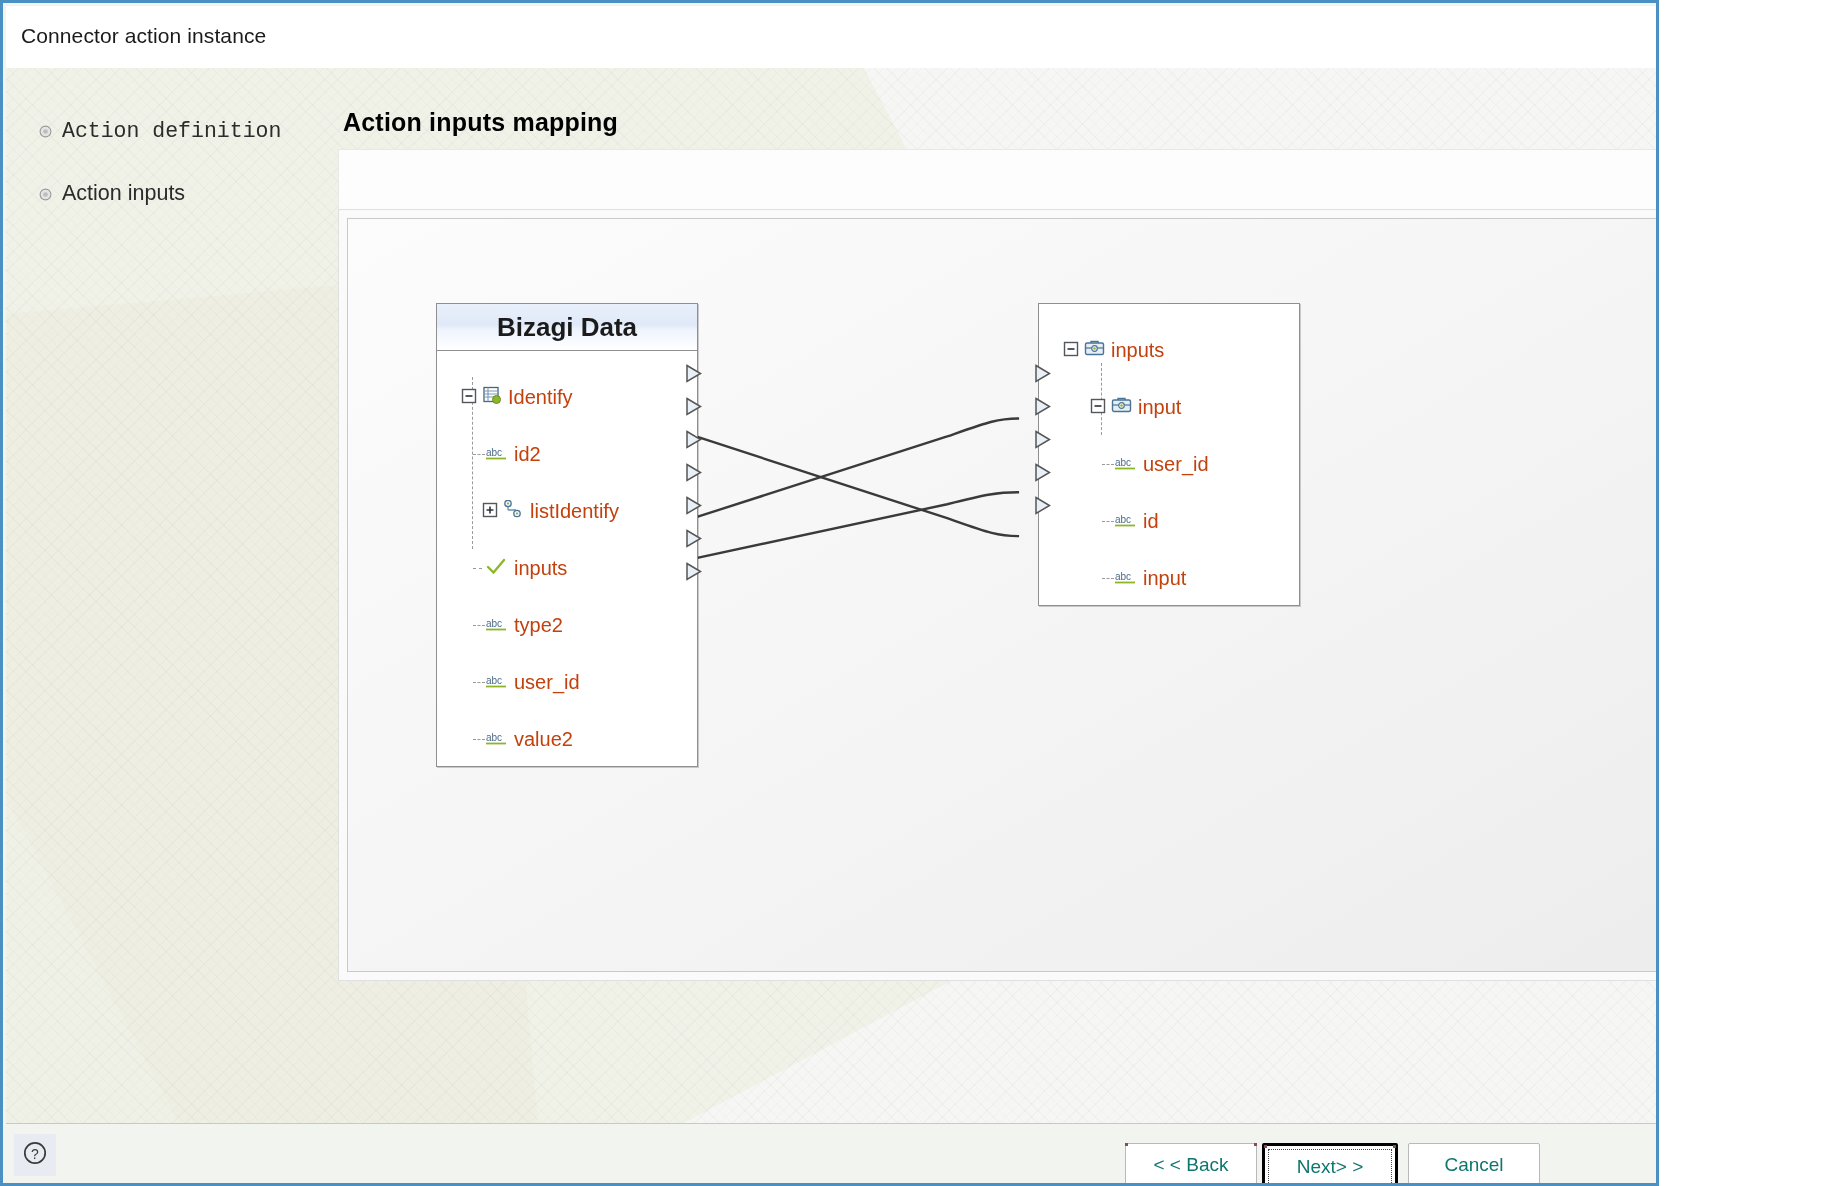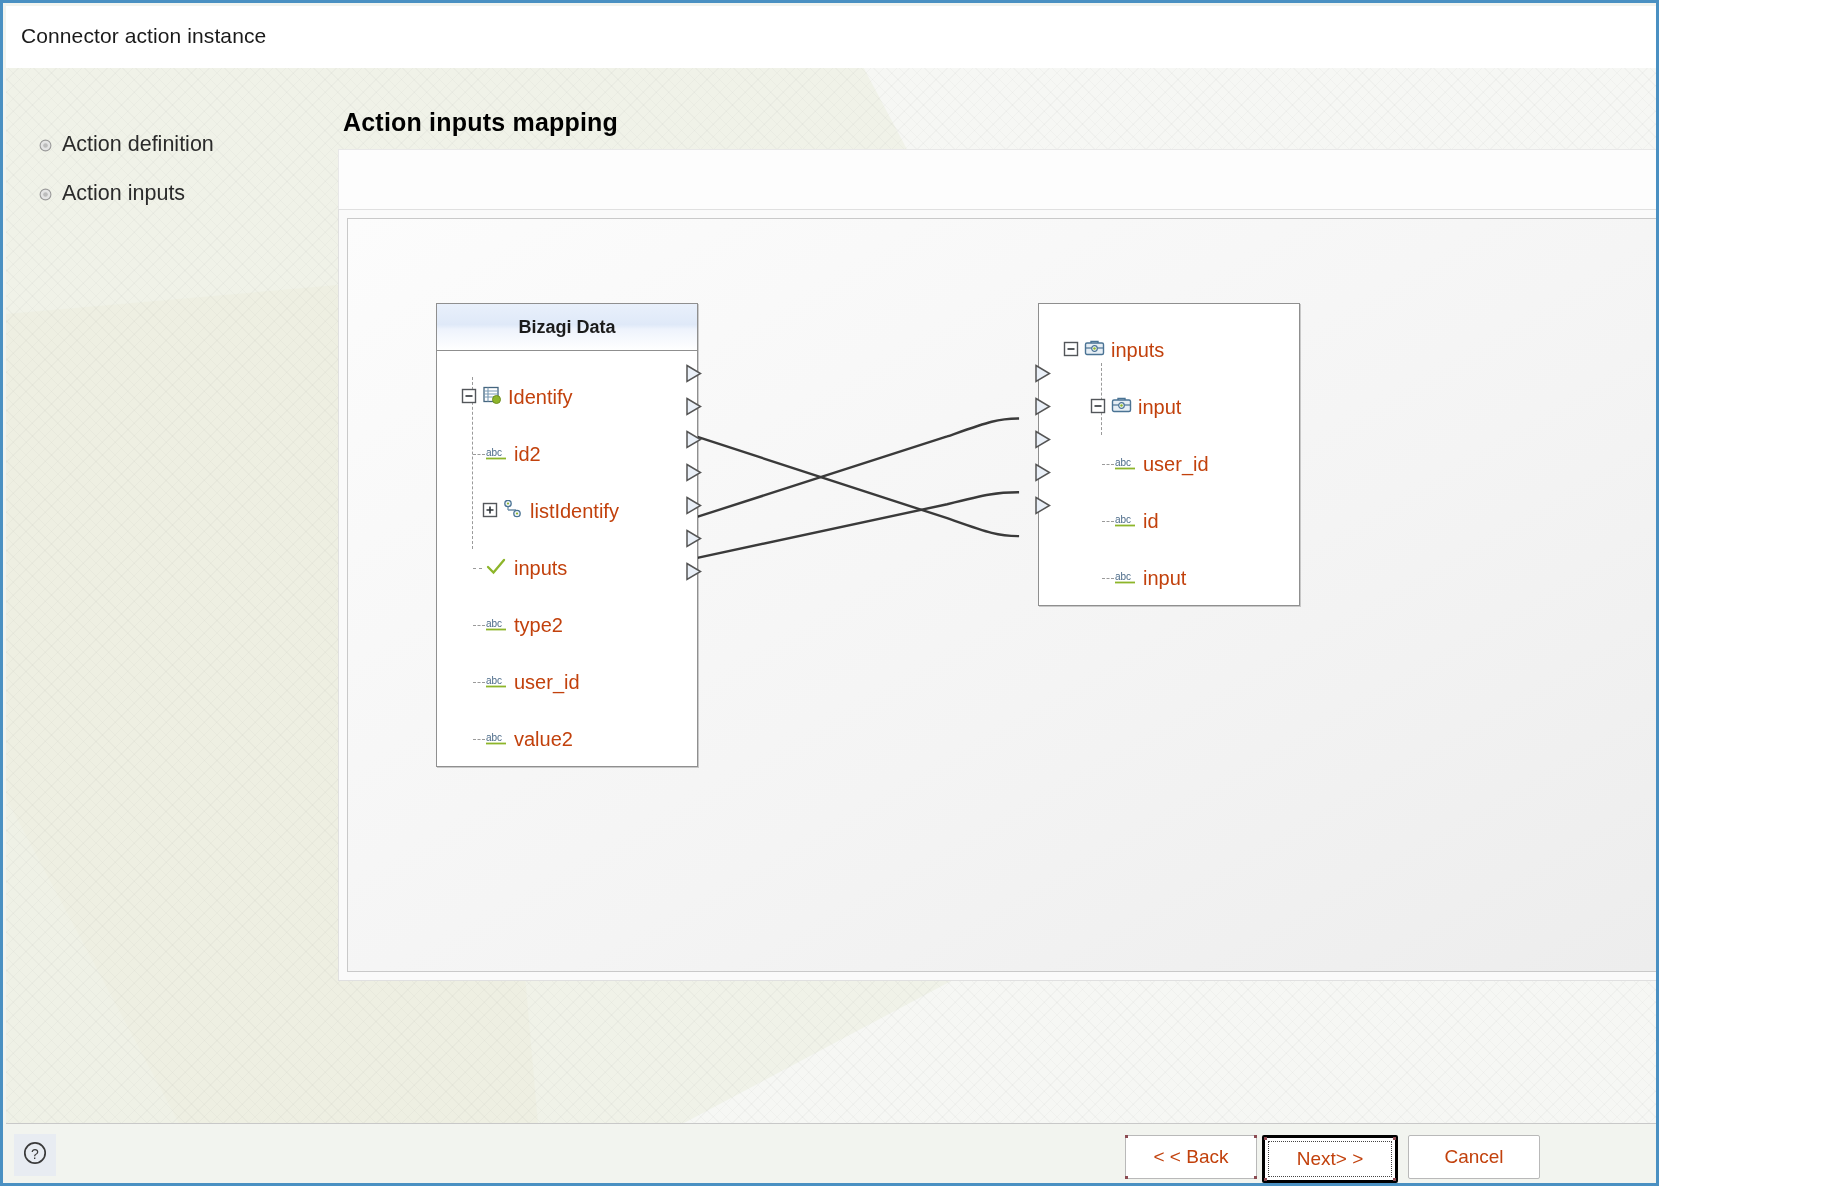--- a/index.html
+++ b/index.html
@@ -79,21 +79,21 @@
     position: absolute; left: 33px;
     display: flex; align-items: center; gap: 10px;
     cursor: default;
   }
   .step-bullet {
     width: 13px; height: 13px; flex: 0 0 13px;
   }
   .step-label {
     font-size: 21.5px; color: #2b2b2b;
   }
-  #step0 { top: 64px; }
+  #step0 { top: 51px; font-family: Liberation Mono, monospace; }
   #step1 { top: 113px; }
 
   
   #content {
     position: absolute; left: 332px; top: 0;
     width: 1490px; height: 1055px;
   }
   #page-title {
     position: absolute; left: 5px; top: 40px;
     font-size: 25px; font-weight: bold; color: #000;
@@ -142,21 +142,21 @@
     background: #ffffff;
     border: 1px solid #8f8f8f;
     box-shadow: 1px 1px 0 rgba(0,0,0,.18);
     box-sizing: border-box;
   }
   .treebox-header {
     height: 46px;
     background: linear-gradient(to bottom, #e9f0fb 0%, #dfe9f8 45%, #eef3fc 55%, #ffffff 100%);
     border-bottom: 1px solid #8f8f8f;
     display: flex; align-items: center; justify-content: center;
-    font-size: 18px; font-weight: bold; color: #1b1b1b;
+    font-size: 26px; font-weight: bold; color: #1b1b1b;
   }
   .treebox-body { position: relative; padding: 6px 0 10px 0; }
   .trow {
     position: relative;
     height: 33px;
     display: flex; align-items: center;
     font-size: 20px; color: #c2410c;
     white-space: nowrap;
     margin-top: 24px;
   }
@@ -180,27 +180,27 @@
     border-top: 1px solid #c8c8c8;
   }
   #help-btn {
     position: absolute; left: 8px; top: 10px;
     width: 42px; height: 42px;
     background: #e8ecf2;
     display: flex; align-items: center; justify-content: center;
     cursor: default;
   }
   .fbtn {
-    position: absolute; top: 11px;
+    position: absolute; top: 19px;
     height: 42px;
     background: #ffffff;
     border: 1px solid #b9b9b9;
     border-radius: 2px;
     display: flex; align-items: center; justify-content: center;
-    font-size: 19px; color: #c2410c;
+    font-size: 19px; color: #0f766e;
     cursor: default;
   }
   #btn-back   { left: 1119px; width: 130px; }
   #btn-next   { left: 1256px; width: 130px; border: 3px solid #000000; }
   #btn-next .inner {
     position: absolute; left: 3px; top: 3px; right: 3px; bottom: 3px;
     border: 1px dotted #444;
     display: flex; align-items: center; justify-content: center;
   }
   #btn-cancel { left: 1402px; width: 130px; }

